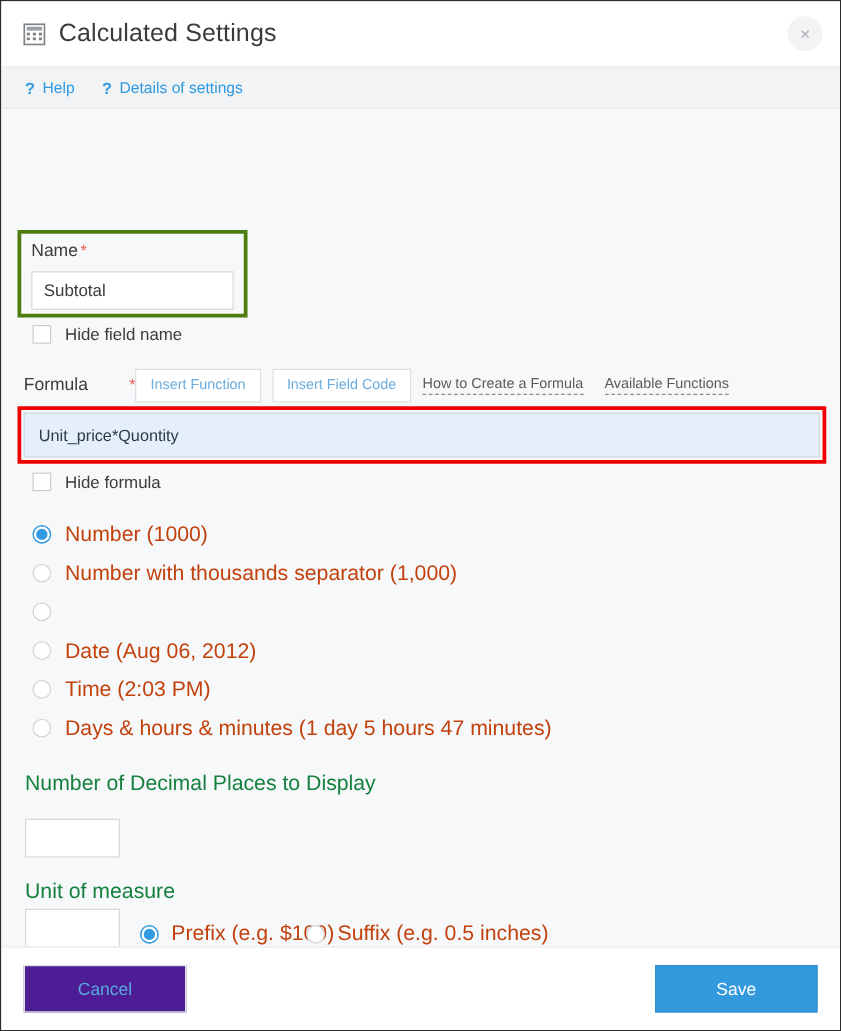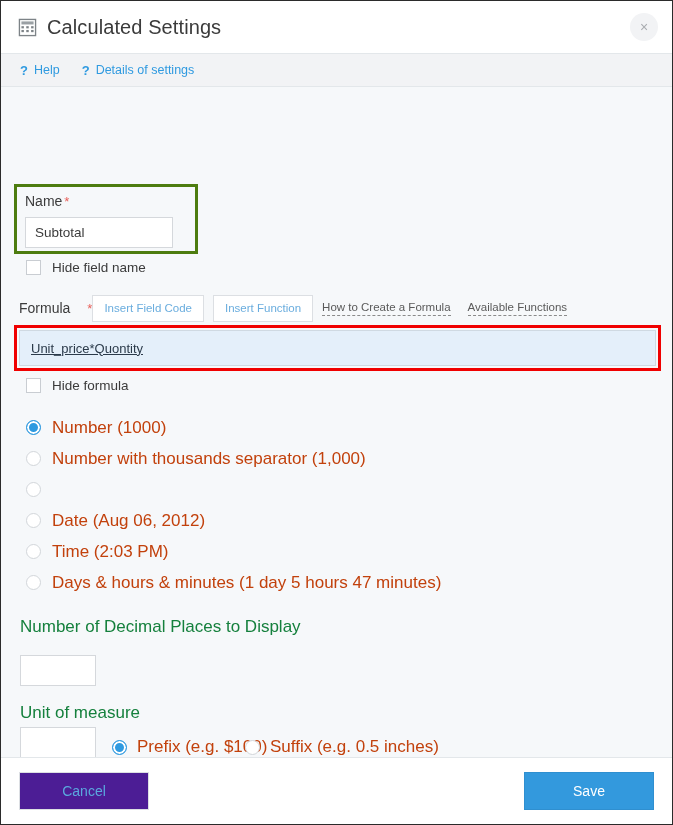--- a/index.html
+++ b/index.html
@@ -122,21 +122,21 @@
     top: 97px;
     width: 184px;
     height: 70px;
     border: 3px solid #4d7c0f;
     background: transparent;
     padding: 5px 8px 0 8px;
   }
   .name-input {
     display: block;
     margin-top: 7px;
-    width: 148px;
+    width: 162px;
     height: 31px;
     border: 1px solid #d5d8dc;
     background: #ffffff;
     font-size: 13.5px;
     color: #3b3b3b;
     padding: 0 9px;
     font-family: "Liberation Sans", sans-serif;
     outline: none;
   }
 
@@ -165,21 +165,21 @@
 
   
   .formula-row {
     position: absolute;
     left: 18px;
     top: 208px;
     display: flex;
     align-items: center;
     gap: 0;
   }
-  .formula-row .field-label { margin-right: 15px; }
+  .formula-row .field-label { margin-right: 31px; }
   .btn-outline {
     border: 1px solid #dcdfe3;
     background: #ffffff;
     color: #6aadde;
     font-size: 11.5px;
     padding: 6px 11px;
     cursor: pointer;
     font-family: "Liberation Sans", sans-serif;
     white-space: nowrap;
     margin-right: 9px;
@@ -209,21 +209,20 @@
   .formula-input {
     width: 100%;
     height: 100%;
     border: 1px solid #cfd9e2;
     background: #e4effa;
     font-size: 13px;
     color: #2b3a4a;
     padding: 0 11px;
     font-family: "Liberation Sans", sans-serif;
     outline: none;
-    text-decoration: underline;
   }
 
   
   .radio-list {
     position: absolute;
     left: 25px;
     top: 325px;
     width: 500px;
   }
   .radio-row {
@@ -363,22 +362,22 @@
 
     <div class="check-row" id="hide-field-name-row">
       <span class="chk"></span>
       <span class="check-label">Hide field name</span>
     </div>
 
     <div class="formula-row">
       <span>
         <span class="field-label">Formula</span><span class="req">*</span>
       </span>
+      <button class="btn-outline">Insert Function</button>
       <button class="btn-outline">Insert Field Code</button>
-      <button class="btn-outline">Insert Function</button>
       <a class="dashed-link" href="#">How to Create a Formula</a>
       <a class="dashed-link" href="#">Available Functions</a>
     </div>
 
     <div class="formula-block">
       <input class="formula-input" type="text" value="Unit_price*Quontity" style="">
     </div>
 
     <div class="check-row" id="hide-formula-row">
       <span class="chk"></span>

